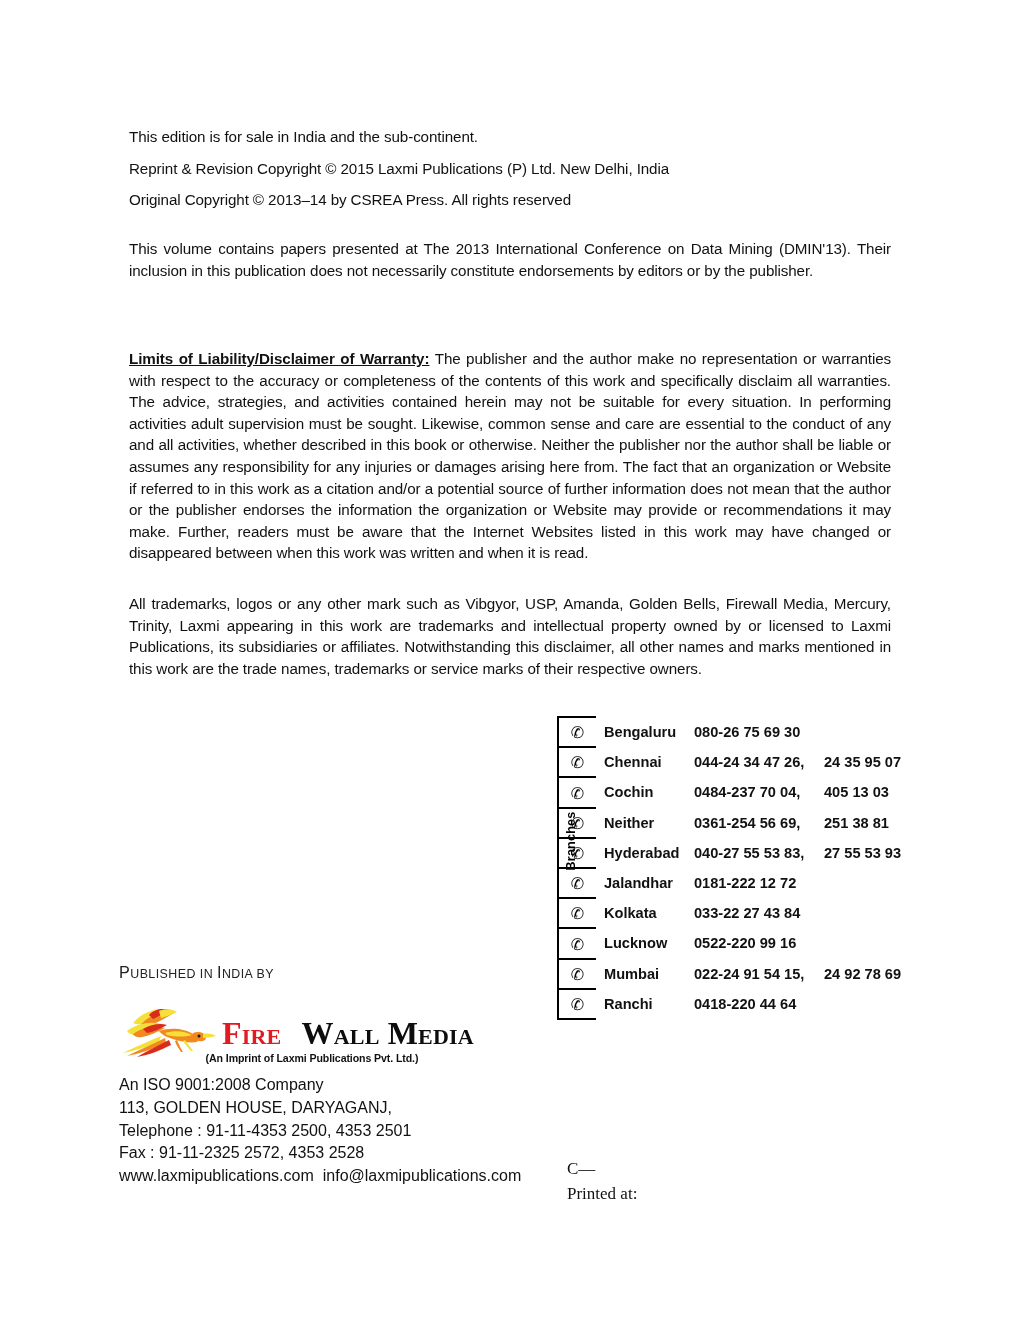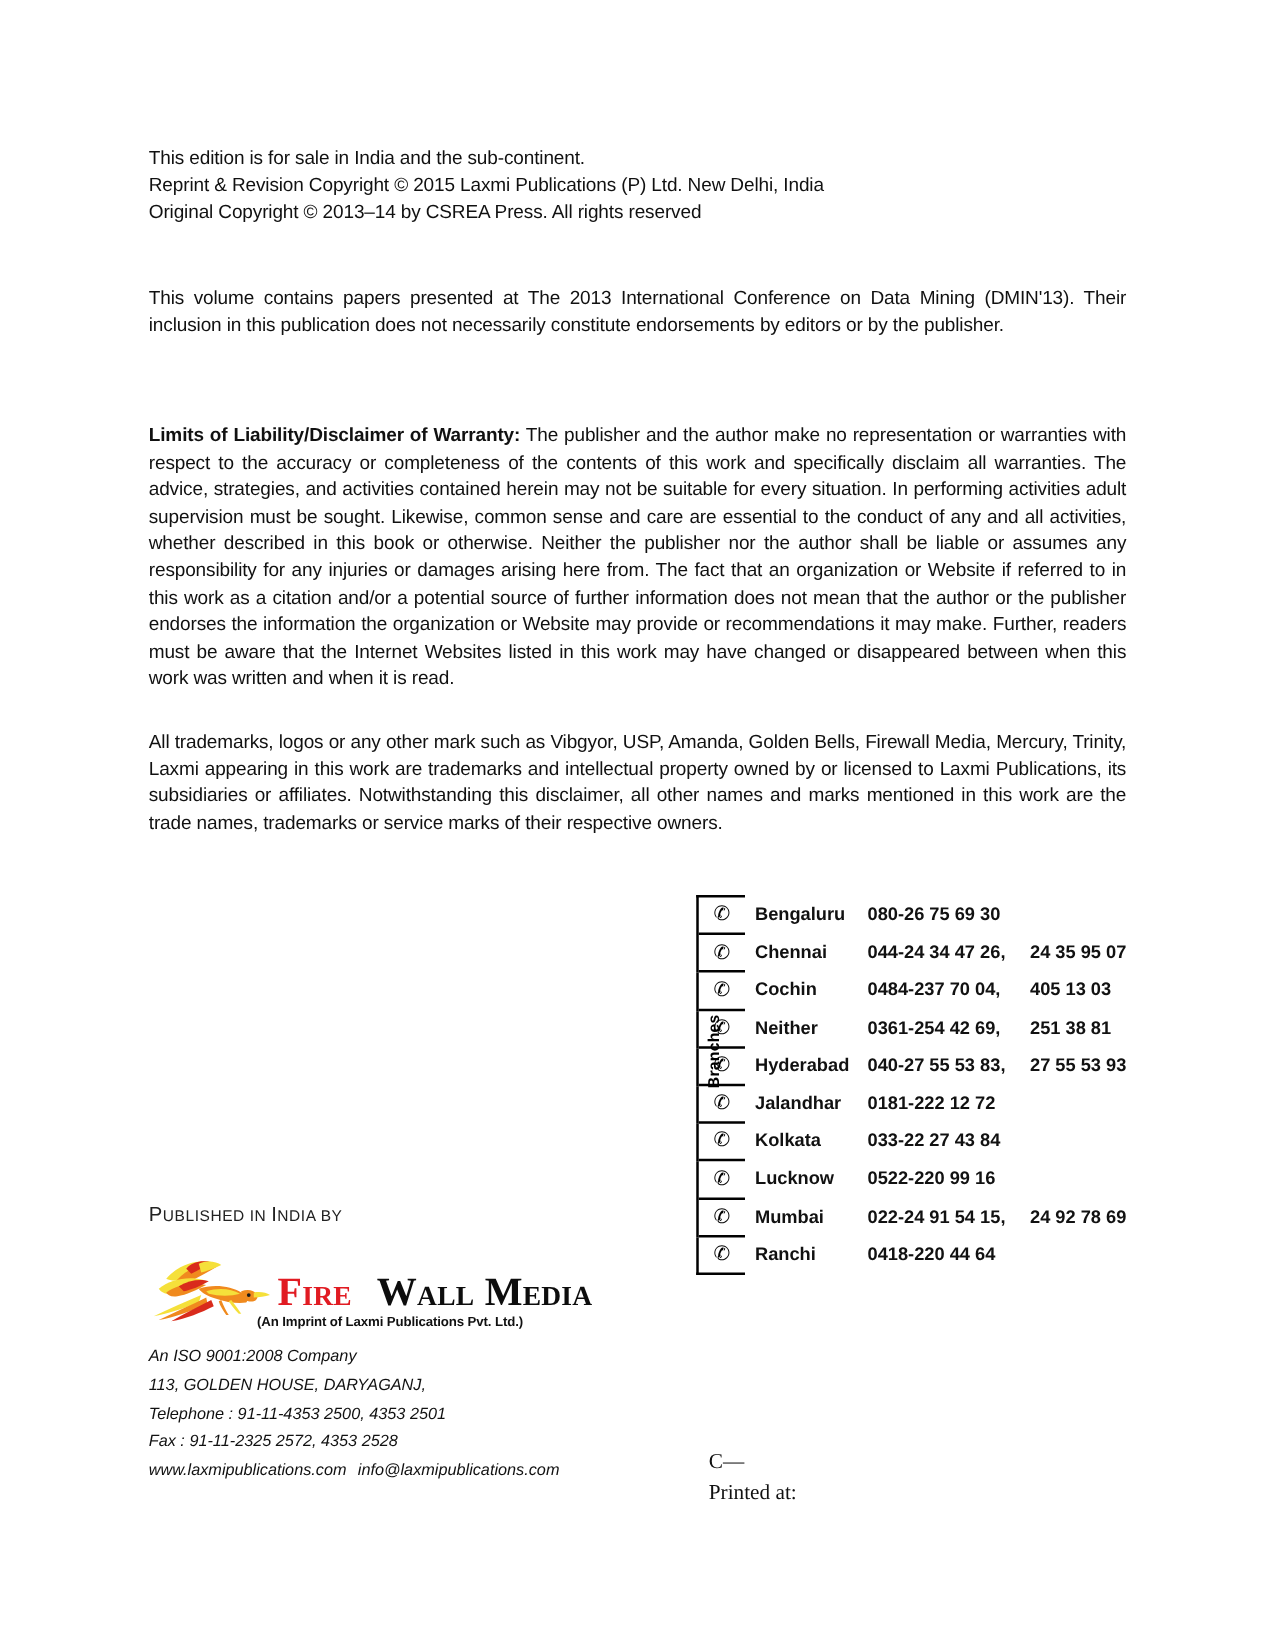--- a/index.html
+++ b/index.html
@@ -21,23 +21,23 @@
     position: absolute;
     left: 119px;
     width: 782px;
     font-size: 15.2px;
     line-height: 21.6px;
     text-align: justify;
     text-justify: inter-word;
     color: #111;
     letter-spacing: -0.1px;
   }
-  .block p { margin: 0; }
+  .block p { margin: 10px; }
   .block.nojust { text-align: left; }
-  .bold { font-weight: bold; }
+  .bold { font-weight: bold; text-decoration: underline; }
 
   #edition-block { top: 116px; }
   #volume-block  { top: 228px; }
   #limits-block  { top: 338px; }
   #trademarks-block { top: 583px; }
 
   
   #branches {
     position: absolute;
     left: 533px;
@@ -152,25 +152,24 @@
     font-weight: bold;
     color: #111;
     letter-spacing: -0.1px;
   }
 
   
   #address {
     position: absolute;
     left: 119px;
     top: 1074px;
-    font-size: 13px;
+    font-size: 16px;
     line-height: 22.8px;
     color: #111;
     white-space: nowrap;
-    font-style: italic;
   }
   #address .ln { display: block; }
   #address .web-line span { margin-right: 9px; }
 
   
   #printed {
     position: absolute;
     left: 567px;
     top: 1157px;
     font-family: "Liberation Serif", serif;
@@ -221,21 +220,21 @@
           </tr>
           <tr>
             <td class="col-icon"><span class="phone-icon">✆</span></td>
             <td class="col-city">Cochin</td>
             <td class="col-p1">0484-237 70 04,</td>
             <td class="col-p2">405 13 03</td>
           </tr>
           <tr>
             <td class="col-icon"><span class="phone-icon">✆</span></td>
             <td class="col-city">Neither</td>
-            <td class="col-p1">0361-254 42 69,</td>
+            <td class="col-p1">0361-254 56 69,</td>
             <td class="col-p2">251 38 81</td>
           </tr>
           <tr>
             <td class="col-icon"><span class="phone-icon">✆</span></td>
             <td class="col-city">Hyderabad</td>
             <td class="col-p1">040-27 55 53 83,</td>
             <td class="col-p2">27 55 53 93</td>
           </tr>
           <tr>
             <td class="col-icon"><span class="phone-icon">✆</span></td>

